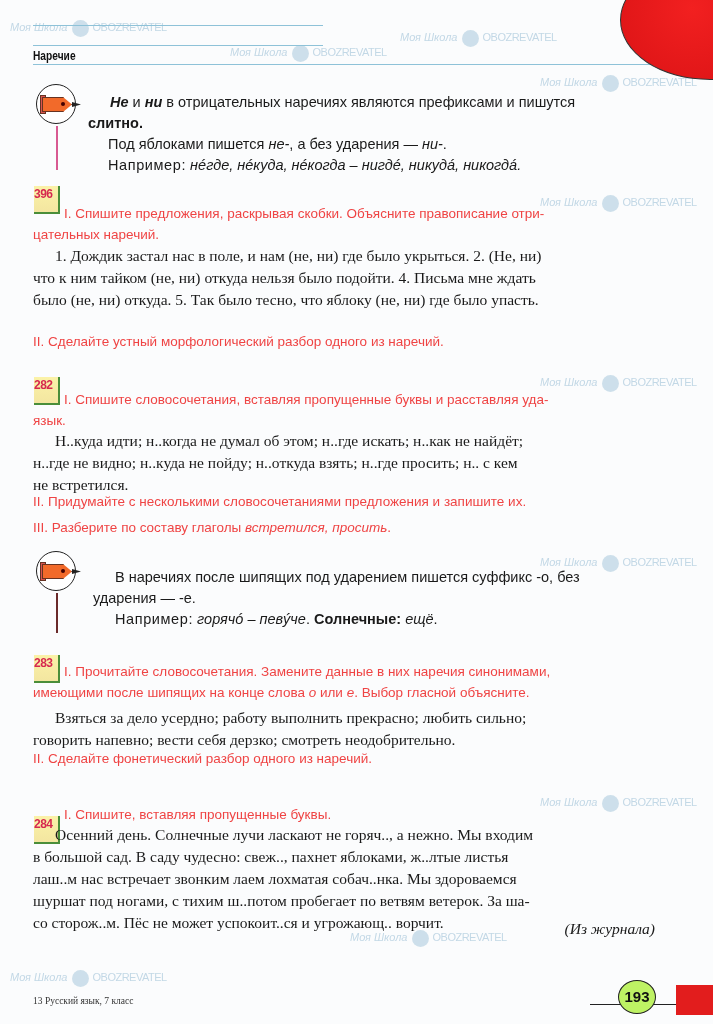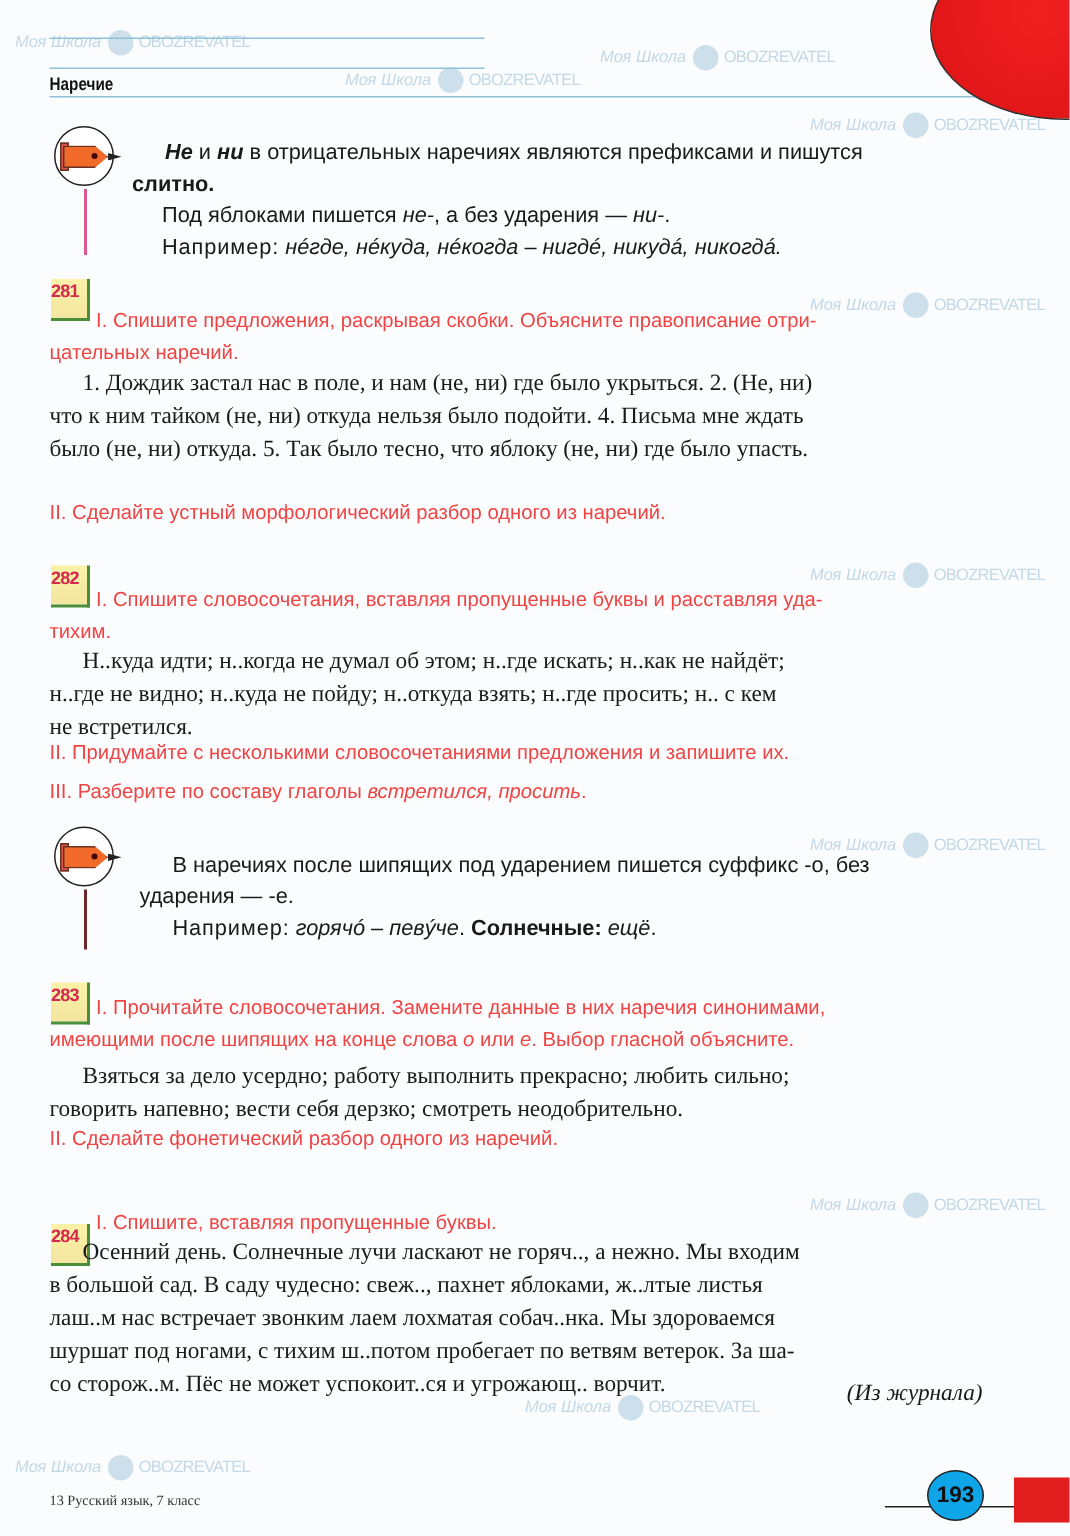--- a/index.html
+++ b/index.html
@@ -37,21 +37,21 @@
     
     .badge { position: absolute; width: 26px; height: 28px; background: linear-gradient(180deg, #fbf2a8, #f3e6a0); border-right: 2px solid #4a8e3a; border-bottom: 2px solid #4a8e3a; }
     .badge span { position: absolute; left: 0; top: 1px; font-family: "Liberation Sans", sans-serif; font-weight: bold; font-size: 12px; color: #d6294f; letter-spacing: -0.5px; }
 
     .instr { position: absolute; font-family: "Liberation Sans", sans-serif; font-size: 13.5px; line-height: 21px; color: #ef4444; transform-origin: left top; }
     .body-serif { position: absolute; font-family: "Liberation Serif", serif; font-size: 15.5px; line-height: 22px; color: #1a1a1a; text-align: justify; }
     .it { font-style: italic; }
 
     .footer-left { position: absolute; left: 33px; top: 996px; font-family: "Liberation Serif", serif; font-size: 9.5px; color: #333; }
     .pgnum-line { position: absolute; left: 590px; top: 1004px; width: 105px; height: 1.3px; background: #222; }
-    .pgnum { position: absolute; left: 618px; top: 980px; width: 38px; height: 34px; border: 1.3px solid #222; border-radius: 50%; background: #0ea5e9; text-align: center; font-family: "Liberation Sans", sans-serif; font-weight: bold; font-size: 15px; line-height: 32px; color: #111; }
+    .pgnum { position: absolute; left: 618px; top: 980px; width: 38px; height: 34px; border: 1.3px solid #222; border-radius: 50%; background: #bef264; text-align: center; font-family: "Liberation Sans", sans-serif; font-weight: bold; font-size: 15px; line-height: 32px; color: #111; }
     .red-tab { position: absolute; left: 676px; top: 985px; width: 40px; height: 30px; background: #e21d1d; }
   </style>
 </head>
 <body>
 
 <div class="page">
 
   <div class="wm" style="left:10px;top:20px;"><span>Моя Школа</span><span class="circ"></span><span class="ob">OBOZREVATEL</span></div>
   <div class="wm" style="left:230px;top:45px;"><span>Моя Школа</span><span class="circ"></span><span class="ob">OBOZREVATEL</span></div>
   <div class="wm" style="left:400px;top:30px;"><span>Моя Школа</span><span class="circ"></span><span class="ob">OBOZREVATEL</span></div>
@@ -84,36 +84,36 @@
     <div><b>слитно.</b></div>
     <div style="padding-left:20px;">
       <span>Под яблоками пишется </span><span class="it">не-</span><span>, а без ударения — </span><span class="it">ни-</span><span>.</span>
     </div>
     <div style="padding-left:20px;">
       <span class="spaced">Например:</span> <span class="it">нéгде, нéкуда, нéкогда – нигдé, никудá, никогдá.</span>
     </div>
   </div>
 
   <div class="badge" style="left:34px;top:186px;">
-      <span>281</span>
+      <span>396</span>
     </div>
   <div class="instr" style="left:64px;top:203px;width:620px;"><span>I. Спишите предложения, раскрывая скобки. Объясните правописание отри-</span></div>
   <div class="instr" style="left:33px;top:224px;"><span>цательных наречий.</span></div>
   <div class="body-serif" style="left:33px;top:245px;width:638px;">
     <div style="padding-left:22px;">1. Дождик застал нас в поле, и нам (не, ни) где было укрыться. 2. (Не, ни)</div>
     <div>что к ним тайком (не, ни) откуда нельзя было подойти. 4. Письма мне ждать</div>
     <div>было (не, ни) откуда. 5. Так было тесно, что яблоку (не, ни) где было упасть.</div>
   </div>
   <div class="instr" style="left:33px;top:331px;"><span>II. Сделайте устный морфологический разбор одного из наречий.</span></div>
 
   <div class="badge" style="left:34px;top:377px;">
       <span>282</span>
     </div>
   <div class="instr" style="left:64px;top:389px;width:620px;"><span>I. Спишите словосочетания, вставляя пропущенные буквы и расставляя уда-</span></div>
-  <div class="instr" style="left:33px;top:410px;"><span>тихим.</span></div>
+  <div class="instr" style="left:33px;top:410px;"><span>язык.</span></div>
   <div class="body-serif" style="left:33px;top:430px;width:638px;">
     <div style="padding-left:22px;">Н..куда идти; н..когда не думал об этом; н..где искать; н..как не найдёт;</div>
     <div>н..где не видно; н..куда не пойду; н..откуда взять; н..где просить; н.. с кем</div>
     <div>не встретился.</div>
   </div>
   <div class="instr" style="left:33px;top:491px;"><span>II. Придумайте с несколькими словосочетаниями предложения и запишите их.</span></div>
   <div class="instr" style="left:33px;top:517px;">
     <span>III. Разберите по составу глаголы </span><span class="it">встретился, просить</span><span>.</span>
   </div>
 

